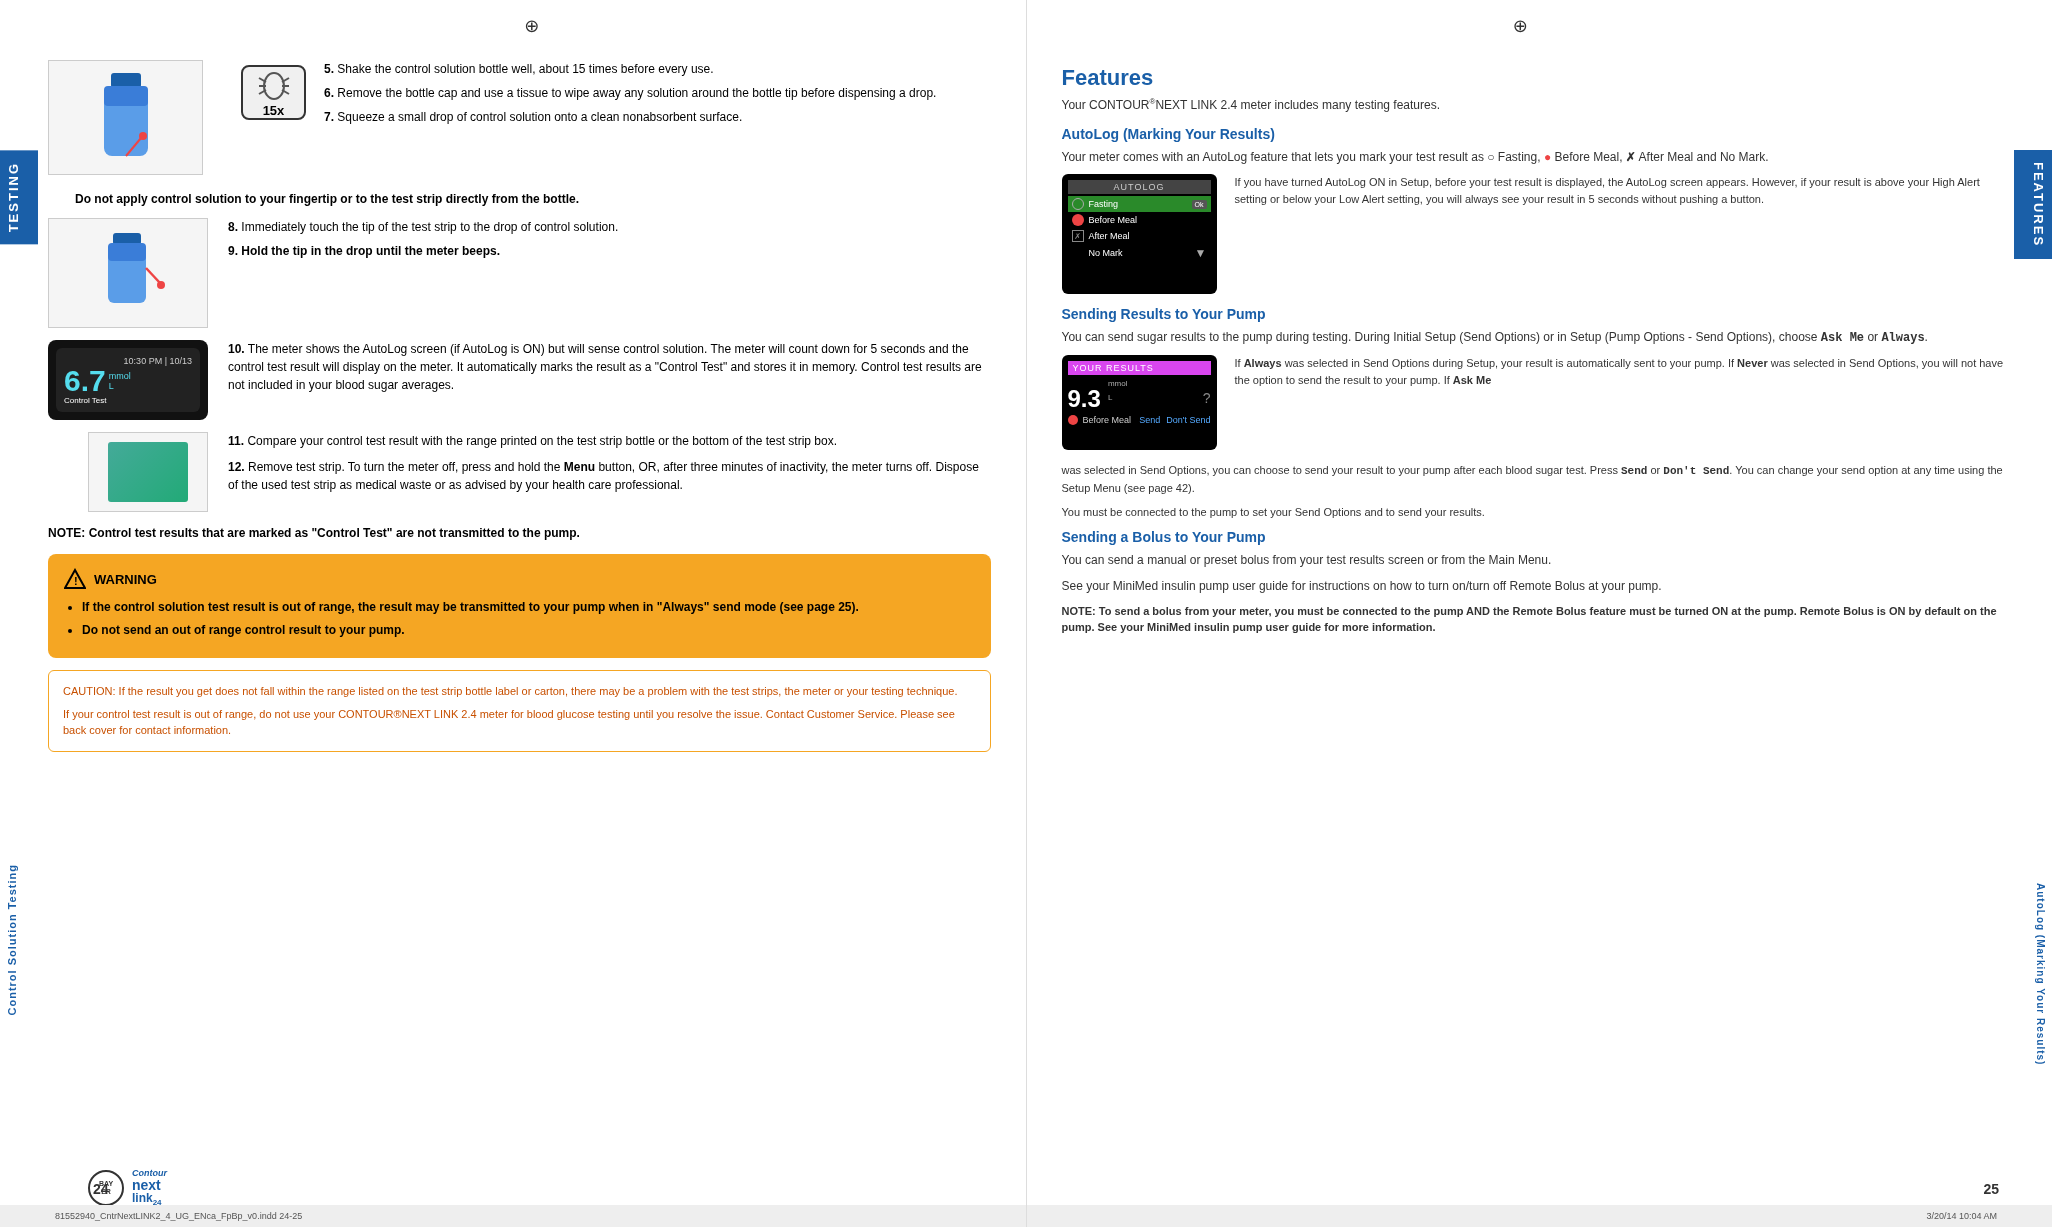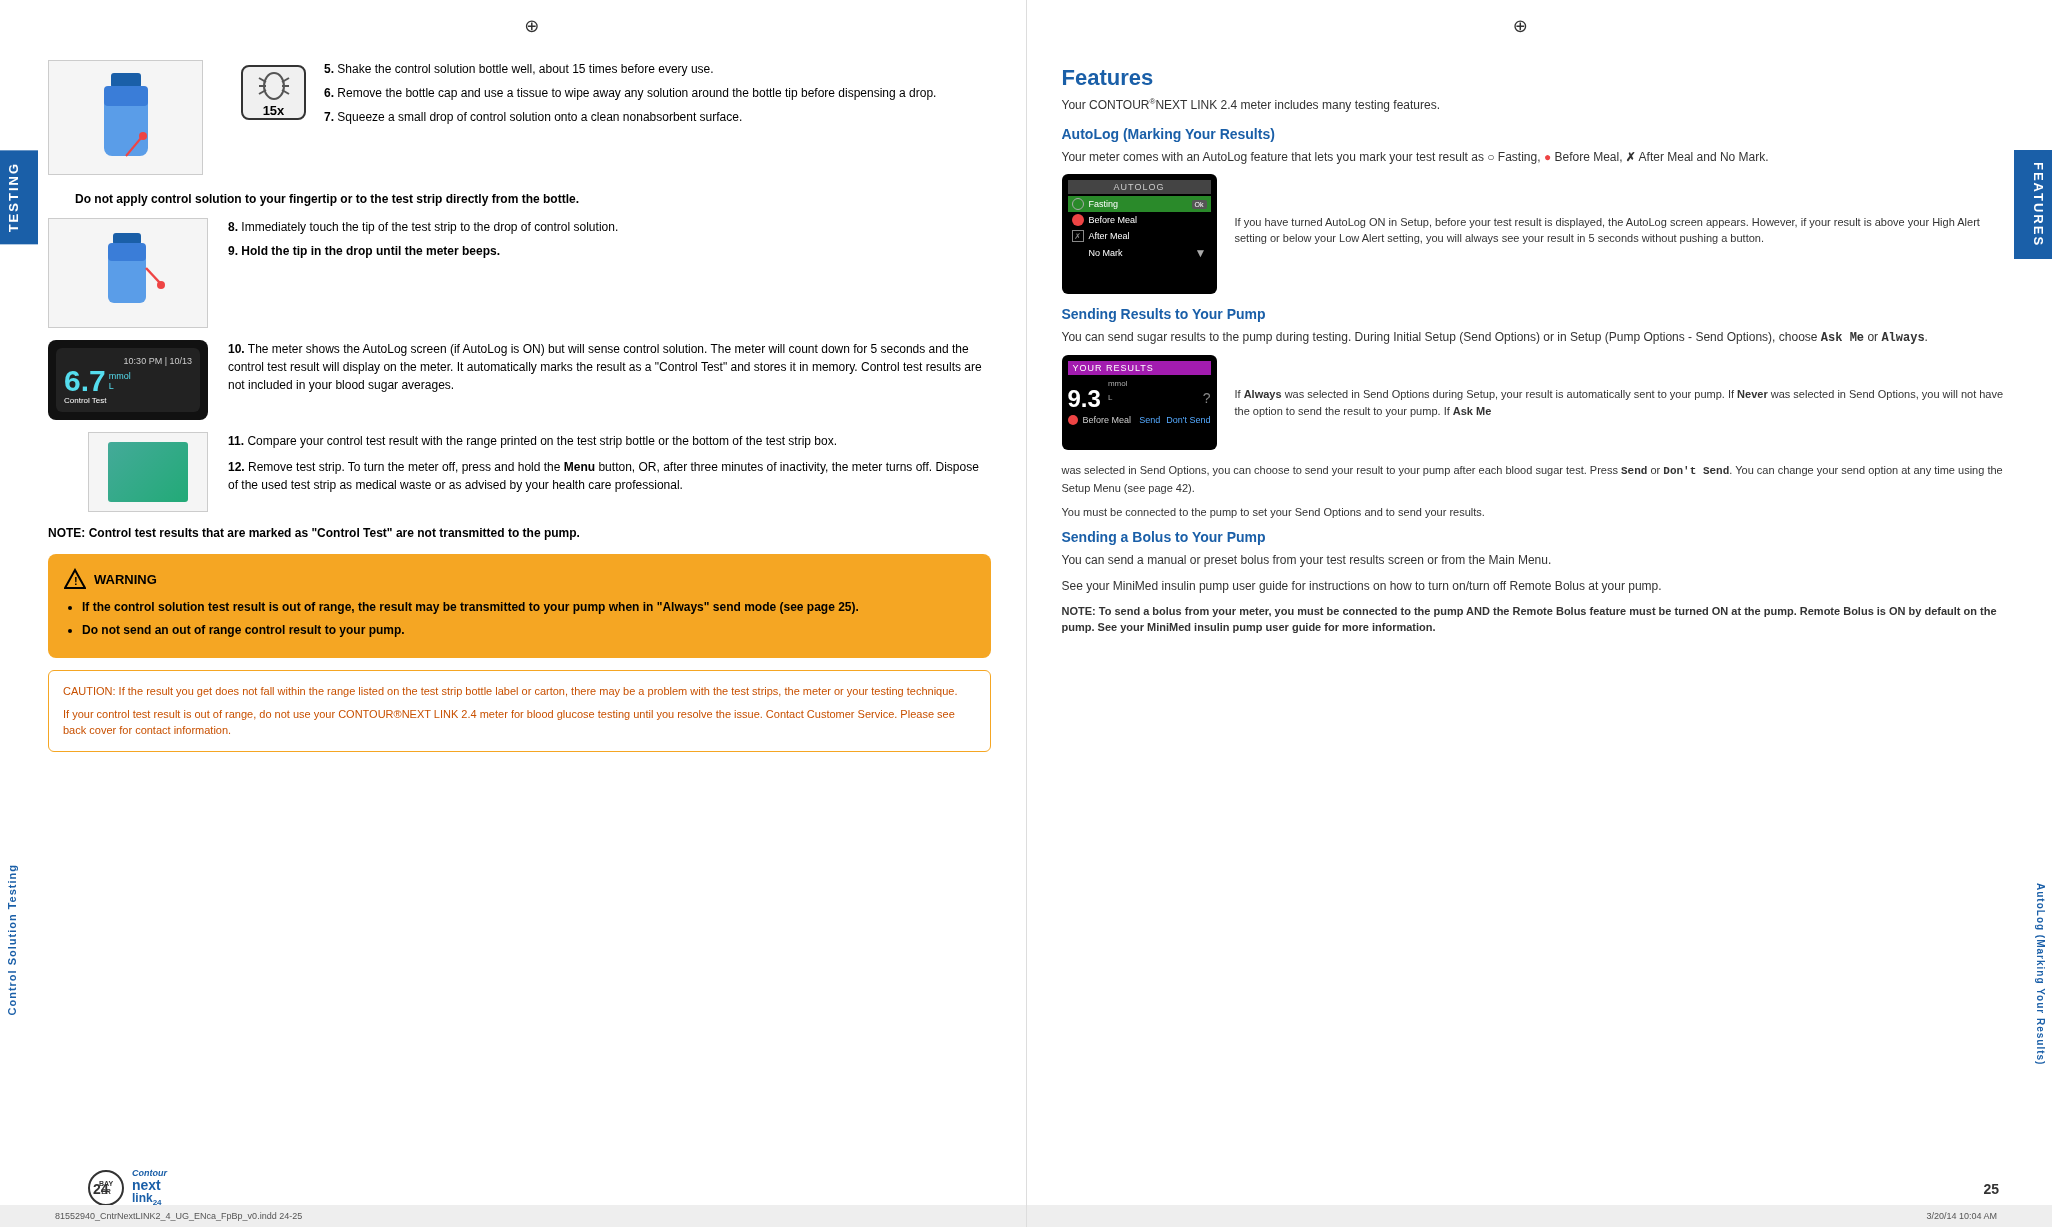--- a/index.html
+++ b/index.html
@@ -388,21 +388,21 @@
     .section-text {
       font-size: 12px;
       margin-bottom: 8px;
       line-height: 1.5;
       color: #333;
     }
 
     .autolog-row {
       display: flex;
       margin-bottom: 12px;
-      align-items: center;
+      align-items: flex-start;
     }
 
     .autolog-screen {
       width: 155px;
       height: 120px;
       background: #000;
       border-radius: 6px;
       margin-right: 18px;
       flex-shrink: 0;
       padding: 6px;
@@ -451,21 +451,21 @@
       background: #000;
       border-radius: 6px;
       margin-right: 18px;
       flex-shrink: 0;
       padding: 6px;
       display: flex;
       flex-direction: column;
     }
 
     .yr-header {
-      background: #a21caf;
+      background: #d946ef;
       color: white;
       font-size: 9px;
       padding: 2px 5px;
       letter-spacing: 1px;
       text-transform: uppercase;
       margin-bottom: 4px;
     }
 
     .yr-reading-row {
       display: flex;

